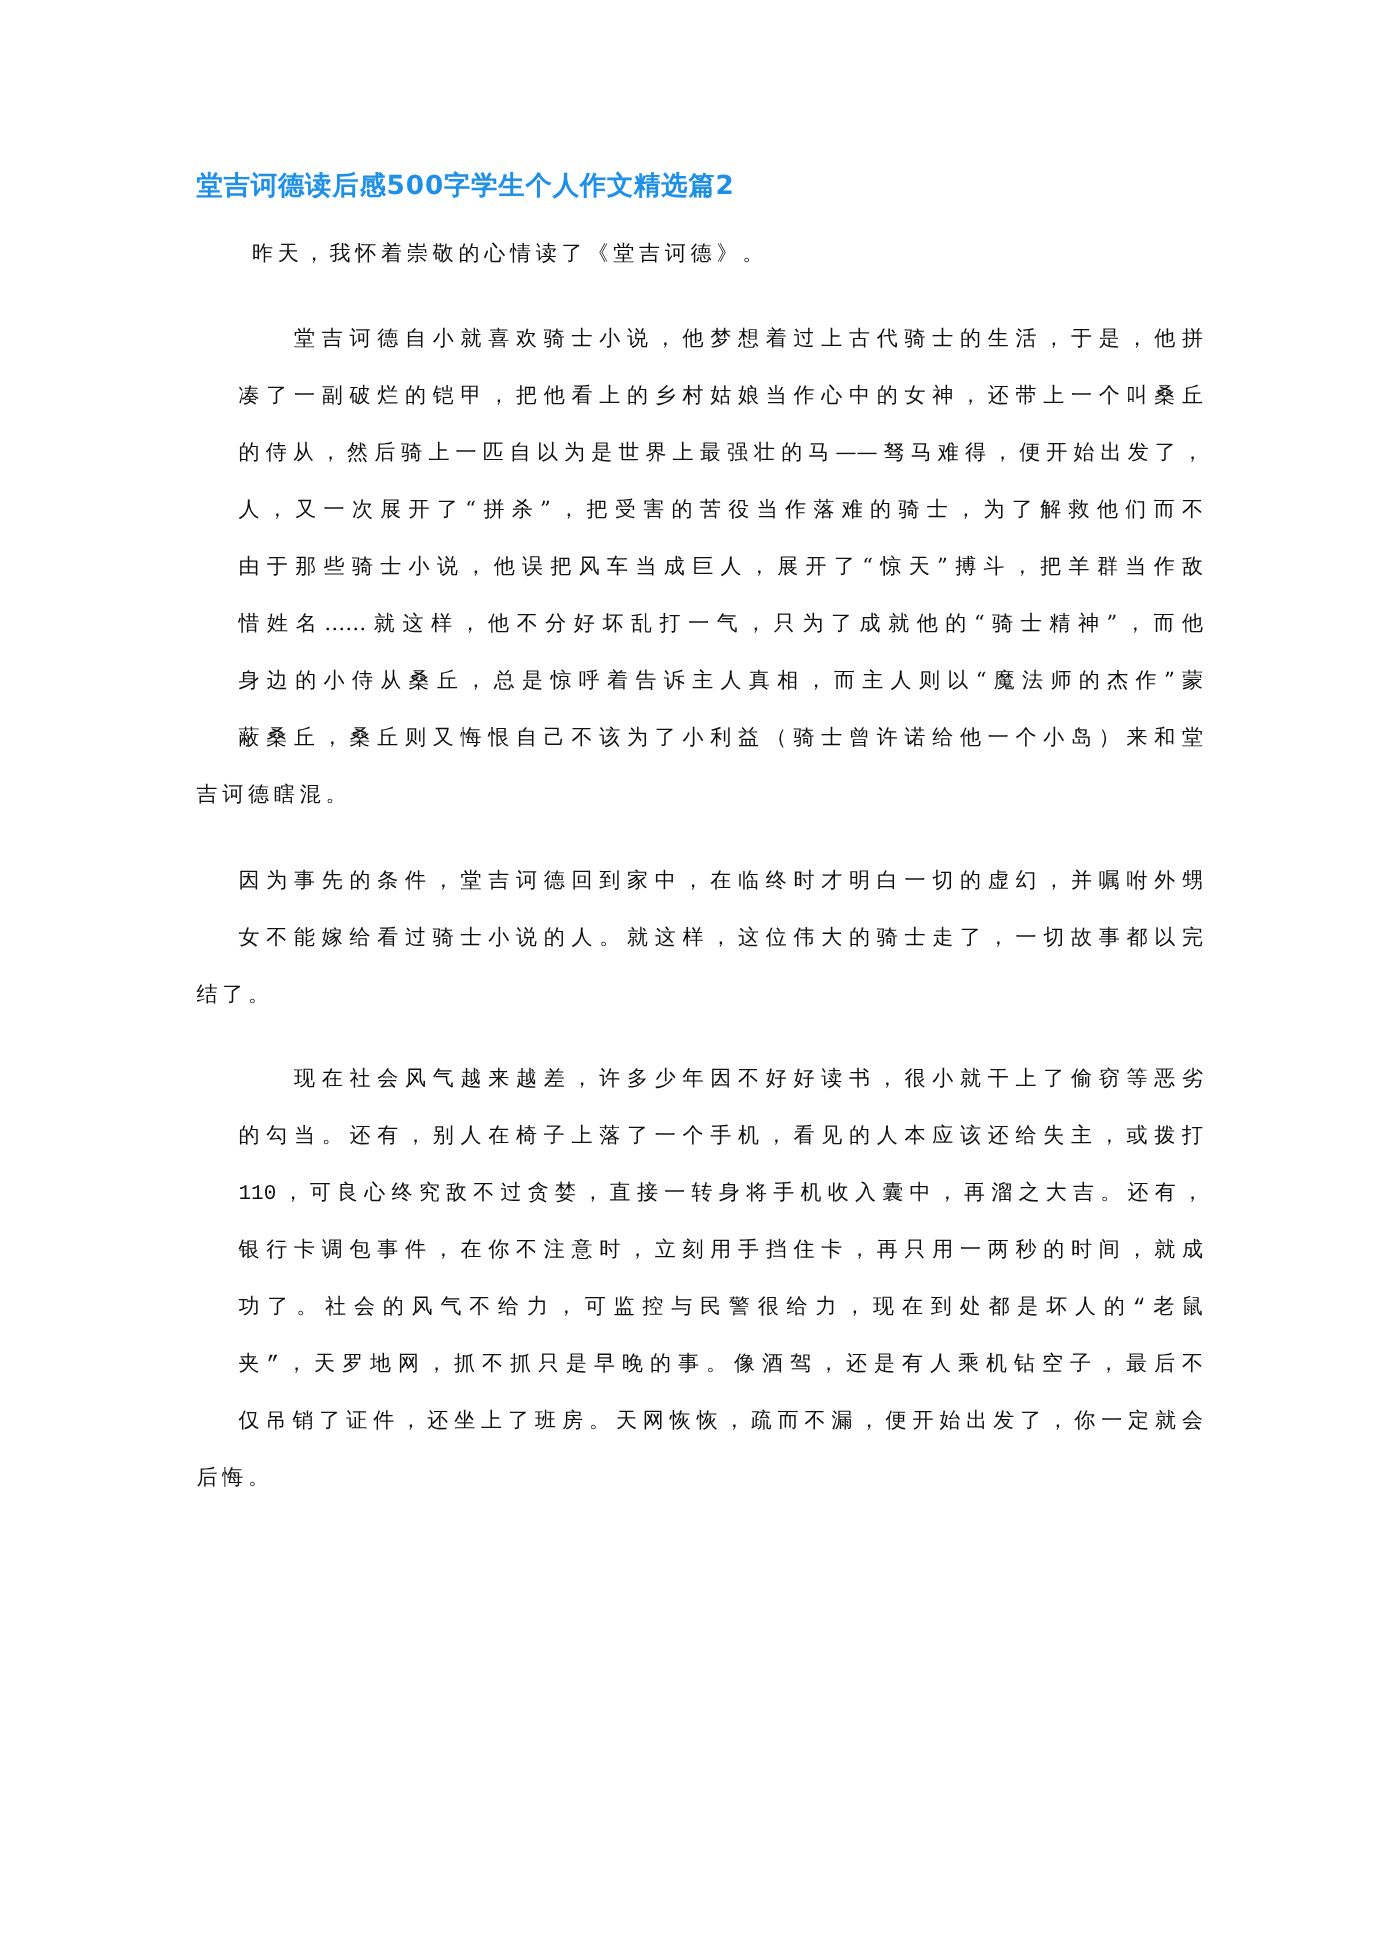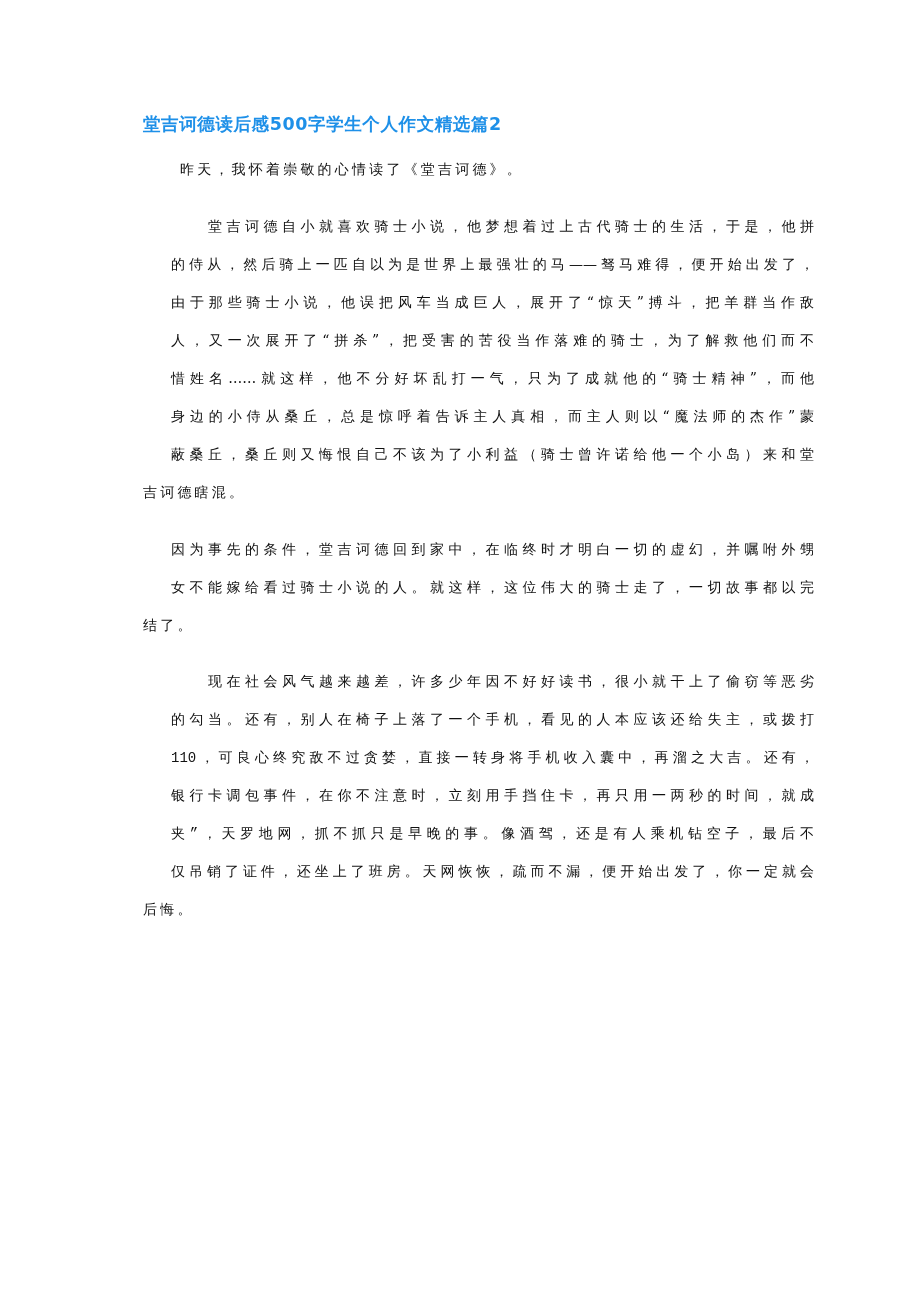--- a/index.html
+++ b/index.html
@@ -10,21 +10,21 @@
     body {
       width: 920px;
       height: 1302px;
       position: relative;
       overflow: hidden;
       font-family: "DejaVu Serif", "Liberation Serif", serif;
       color: #111111;
     }
     .page {
       position: absolute;
-      left: 143px;
+      left: 131px;
       top: 112px;
       width: 650px;
     }
     .title {
       font-family: "DejaVu Sans", "Liberation Sans", sans-serif;
       font-weight: bold;
       font-size: 17.5px;
       color: #1e90e8;
       letter-spacing: 0.6px;
       height: 24px;
@@ -63,37 +63,39 @@
 
 <div class="page">
   <h2 class="title">堂吉诃德读后感500字学生个人作文精选篇2</h2>
 
   <div class="para" style="margin-top:14px;">
     <span class="line indent">昨天，我怀着崇敬的心情读了《堂吉诃德》。</span>
   </div>
 
   <div class="para" style="margin-top:19px;">
     <span class="line indent justify">堂吉诃德自小就喜欢骑士小说，他梦想着过上古代骑士的生活，于是，他拼</span>
+    <span class="line justify">凑了一副破烂的铠甲，把他看上的乡村姑娘当作心中的女神，还带上一个叫桑丘</span>
     <span class="line justify">的侍从，然后骑上一匹自以为是世界上最强壮的马——驽马难得，便开始出发了，</span>
+    <span class="line justify">人，又一次展开了“拼杀”，把受害的苦役当作落难的骑士，为了解救他们而不</span>
     <span class="line justify">由于那些骑士小说，他误把风车当成巨人，展开了“惊天”搏斗，把羊群当作敌</span>
-    <span class="line justify">人，又一次展开了“拼杀”，把受害的苦役当作落难的骑士，为了解救他们而不</span>
     <span class="line justify">惜姓名……就这样，他不分好坏乱打一气，只为了成就他的“骑士精神”，而他</span>
     <span class="line justify">身边的小侍从桑丘，总是惊呼着告诉主人真相，而主人则以“魔法师的杰作”蒙</span>
     <span class="line justify">蔽桑丘，桑丘则又悔恨自己不该为了小利益（骑士曾许诺给他一个小岛）来和堂</span>
     <span class="line">吉诃德瞎混。</span>
   </div>
 
   <div class="para" style="margin-top:19px;">
     <span class="line justify">因为事先的条件，堂吉诃德回到家中，在临终时才明白一切的虚幻，并嘱咐外甥</span>
     <span class="line justify">女不能嫁给看过骑士小说的人。就这样，这位伟大的骑士走了，一切故事都以完</span>
     <span class="line">结了。</span>
   </div>
 
   <div class="para" style="margin-top:19px;font-family:Liberation Mono, monospace;">
     <span class="line indent justify">现在社会风气越来越差，许多少年因不好好读书，很小就干上了偷窃等恶劣</span>
     <span class="line justify">的勾当。还有，别人在椅子上落了一个手机，看见的人本应该还给失主，或拨打</span>
     <span class="line justify">110，可良心终究敌不过贪婪，直接一转身将手机收入囊中，再溜之大吉。还有，</span>
     <span class="line justify">银行卡调包事件，在你不注意时，立刻用手挡住卡，再只用一两秒的时间，就成</span>
+    <span class="line justify">功了。社会的风气不给力，可监控与民警很给力，现在到处都是坏人的“老鼠</span>
     <span class="line justify">夹”，天罗地网，抓不抓只是早晚的事。像酒驾，还是有人乘机钻空子，最后不</span>
     <span class="line justify">仅吊销了证件，还坐上了班房。天网恢恢，疏而不漏，便开始出发了，你一定就会</span>
     <span class="line">后悔。</span>
   </div>
 </div>
 
 </body></html>

